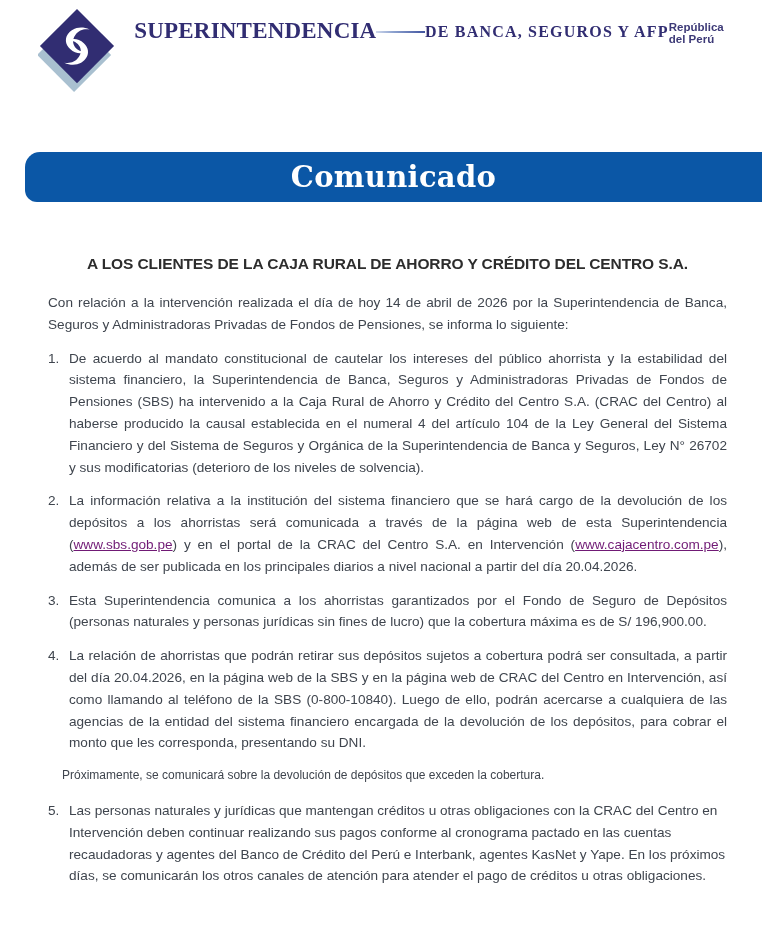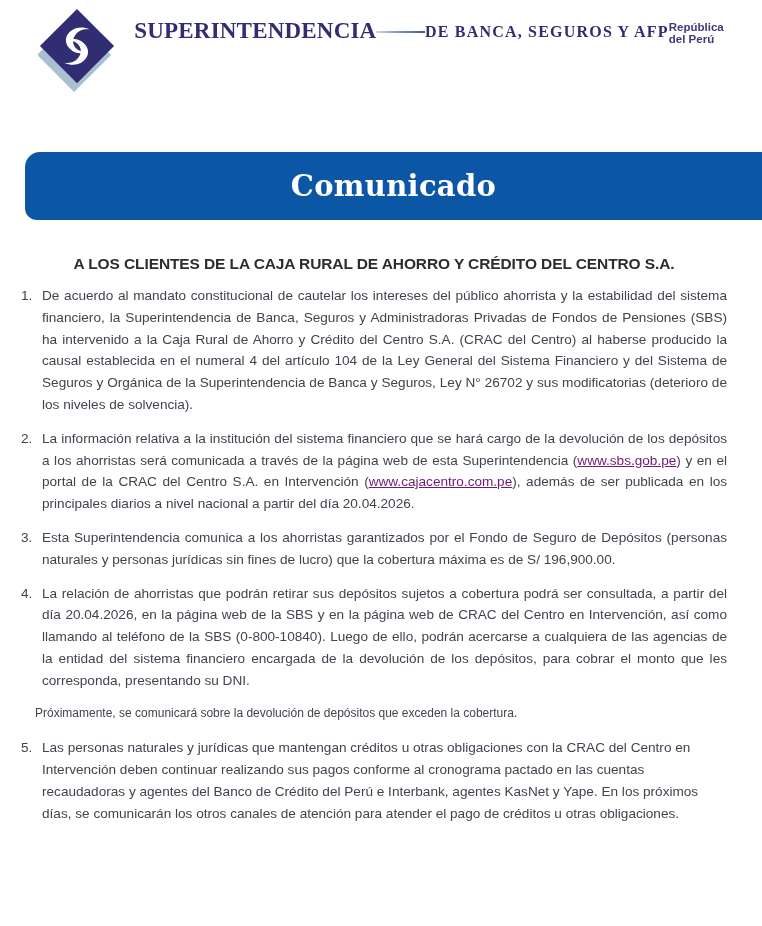--- a/index.html
+++ b/index.html
@@ -59,40 +59,40 @@
     font-weight: 600;
     color: #3d3a77;
   }
 
   
   .banner {
     position: absolute;
     top: 152px;
     left: 25px;
     right: 0;
-    height: 68px;
+    height: 50px;
     background: #0b57a6;
     border-radius: 15px 0 0 12px;
     display: flex;
     align-items: center;
     justify-content: center;
   }
   .banner-title {
     font-family: "DejaVu Serif", "Liberation Serif", serif;
     font-weight: 700;
     font-size: 29px;
     color: #ffffff;
     letter-spacing: 0.3px;
   }
 
   
   .content {
     position: absolute;
     top: 202px;
-    left: 21px;
+    left: 48px;
     right: 35px;
   }
   .doc-heading {
     margin-top: 53px;
     text-align: center;
     font-size: 15.5px;
     font-weight: 700;
     letter-spacing: -0.1px;
     color: #2d2d2d;
   }
@@ -152,20 +152,21 @@
     </div>
   </div>
 </div>
 
 <div class="banner">
   <span class="banner-title">Comunicado</span>
 </div>
 
 <div class="content">
   <h1 class="doc-heading">A LOS CLIENTES DE LA CAJA RURAL DE AHORRO Y CRÉDITO DEL CENTRO S.A.</h1>
+  <p class="doc-intro">Con relación a la intervención realizada el día de hoy 14 de abril de 2026 por la Superintendencia de Banca, Seguros y Administradoras Privadas de Fondos de Pensiones, se informa lo siguiente:</p>
 
   <div class="numbered-list">
       <div class="list-item">
         <span class="num">1.</span>
         <p class="item-text">De acuerdo al mandato constitucional de cautelar los intereses del público ahorrista y la estabilidad del sistema financiero, la Superintendencia de Banca, Seguros y Administradoras Privadas de Fondos de Pensiones (SBS) ha intervenido a la Caja Rural de Ahorro y Crédito del Centro S.A. (CRAC del Centro) al haberse producido la causal establecida en el numeral 4 del artículo 104 de la Ley General del Sistema Financiero y del Sistema de Seguros y Orgánica de la Superintendencia de Banca y Seguros, Ley N° 26702 y sus modificatorias (deterioro de los niveles de solvencia).</p>
       </div>
       <div class="list-item">
         <span class="num">2.</span>
         <p class="item-text">La información relativa a la institución del sistema financiero que se hará cargo de la devolución de los depósitos a los ahorristas será comunicada a través de la página web de esta Superintendencia (<a href="#" class="doc-link">www.sbs.gob.pe</a>) y en el portal de la CRAC del Centro S.A. en Intervención (<a href="#" class="doc-link">www.cajacentro.com.pe</a>), además de ser publicada en los principales diarios a nivel nacional a partir del día 20.04.2026.</p>
       </div>

